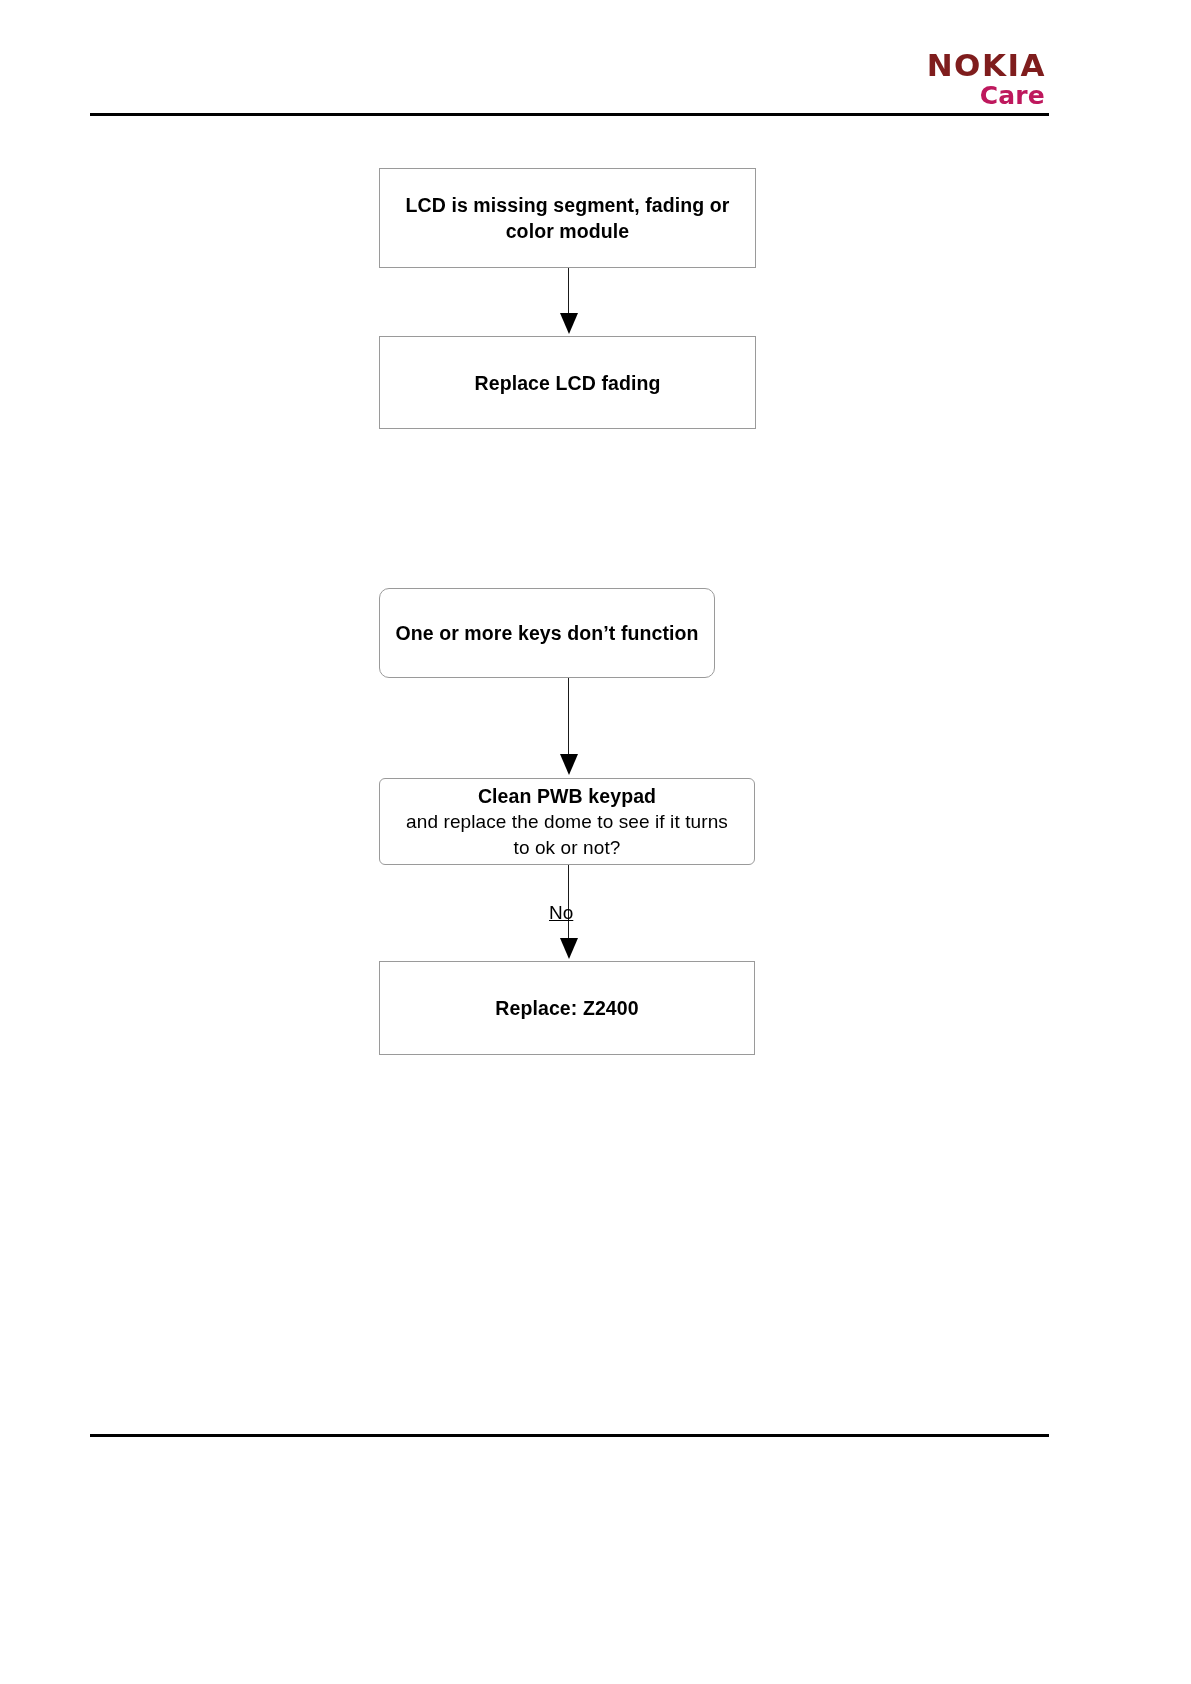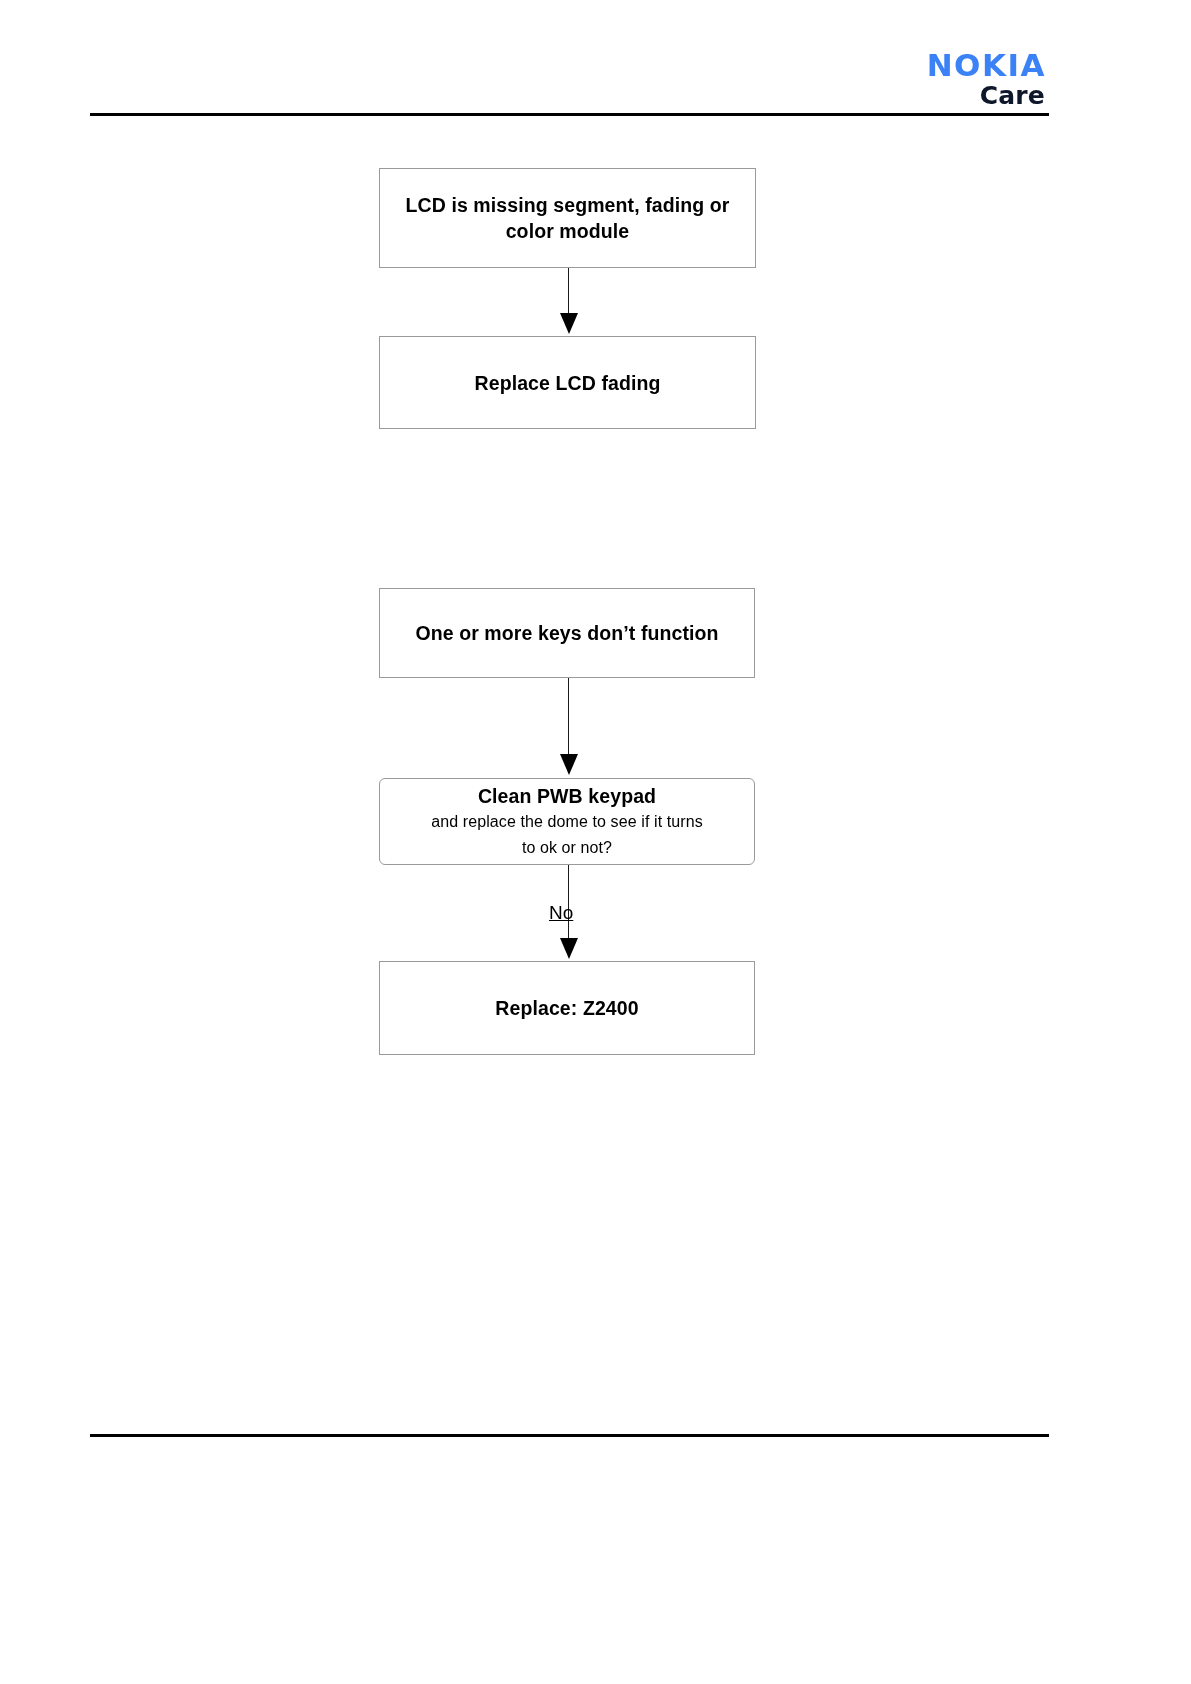--- a/index.html
+++ b/index.html
@@ -83,21 +83,21 @@
     border-radius: 6px;
   }
   .node .line-bold {
     font-weight: 700;
     font-size: 19.5px;
     line-height: 26px;
     letter-spacing: 0.1px;
   }
   .node .line-normal {
     font-weight: 400;
-    font-size: 16px;
+    font-size: 19px;
     line-height: 26px;
     letter-spacing: 0.1px;
   }
 
   
   .connector {
     position: absolute;
   }
   .connector .stem {
     position: absolute;
@@ -120,21 +120,21 @@
     font-size: 19px;
     font-weight: 400;
     line-height: 22px;
     white-space: nowrap;
     background: transparent;
   }
 
   
   #node-lcd-problem   { left: 379px; top: 168px;  width: 377px; height: 100px; }
   #node-replace-lcd   { left: 379px; top: 336px;  width: 377px; height: 93px;  }
-  #node-keys-fail     { left: 379px; top: 588px;  width: 376px; height: 90px;  }
+  #node-keys-fail     { left: 379px; top: 588px;  width: 336px; height: 90px; border-radius: 10px;  }
   #node-clean-keypad  { left: 379px; top: 778px;  width: 376px; height: 87px;  }
   #node-replace-z2400 { left: 379px; top: 961px;  width: 376px; height: 94px; justify-content: center;  }
 
   #conn-lcd   { left: 568px; top: 268px; height: 68px; }
   #conn-lcd   .stem { height: 47px; }
   #conn-lcd   .head { top: 45px; }
 
   #conn-keys  { left: 568px; top: 678px; height: 100px; }
   #conn-keys  .stem { height: 80px; }
   #conn-keys  .head { top: 76px; }
@@ -143,22 +143,22 @@
   #conn-no    .stem { height: 76px; }
   #conn-no    .head { top: 73px; }
 
   #label-no   { left: 549px; top: 902px; text-decoration: underline; }
 </style>
 </head>
 <body>
 
 <div class="page-header">
   <div class="brand-logo">
-    <span class="brand-nokia" style="color: #3b82f6;">NOKIA</span>
-    <span class="brand-care" style="color: #0f172a;">Care</span>
+    <span class="brand-nokia" style="color: #7f1d1d;">NOKIA</span>
+    <span class="brand-care" style="color: #be185d;">Care</span>
   </div>
   <div class="rule-top"></div>
 </div>
 
 <div class="node" id="node-lcd-problem">
   <div class="line-bold">LCD is missing segment, fading  or</div>
   <div class="line-bold">color module</div>
 </div>
 
 <div class="connector" id="conn-lcd">

